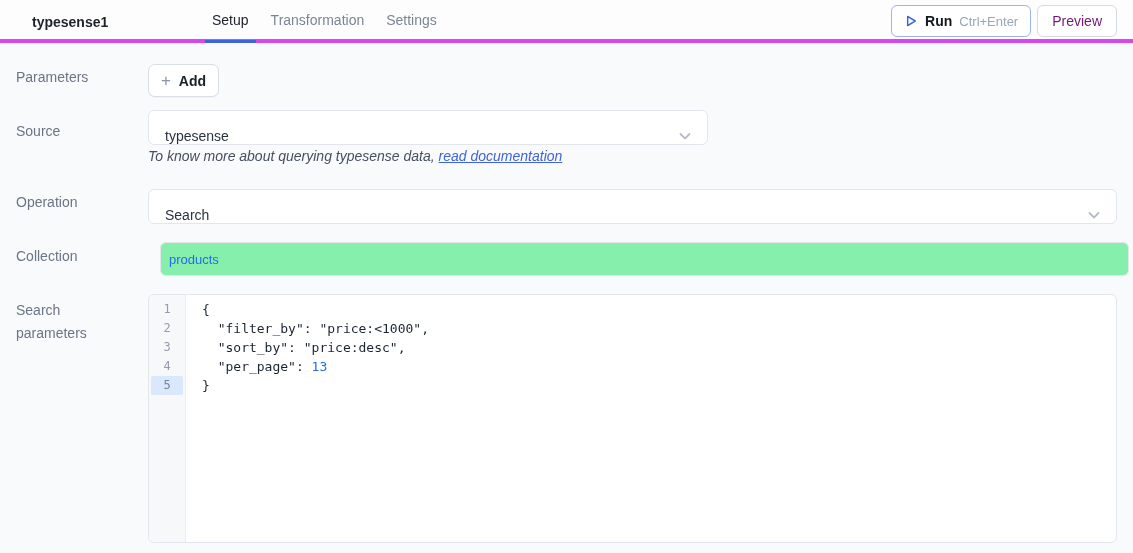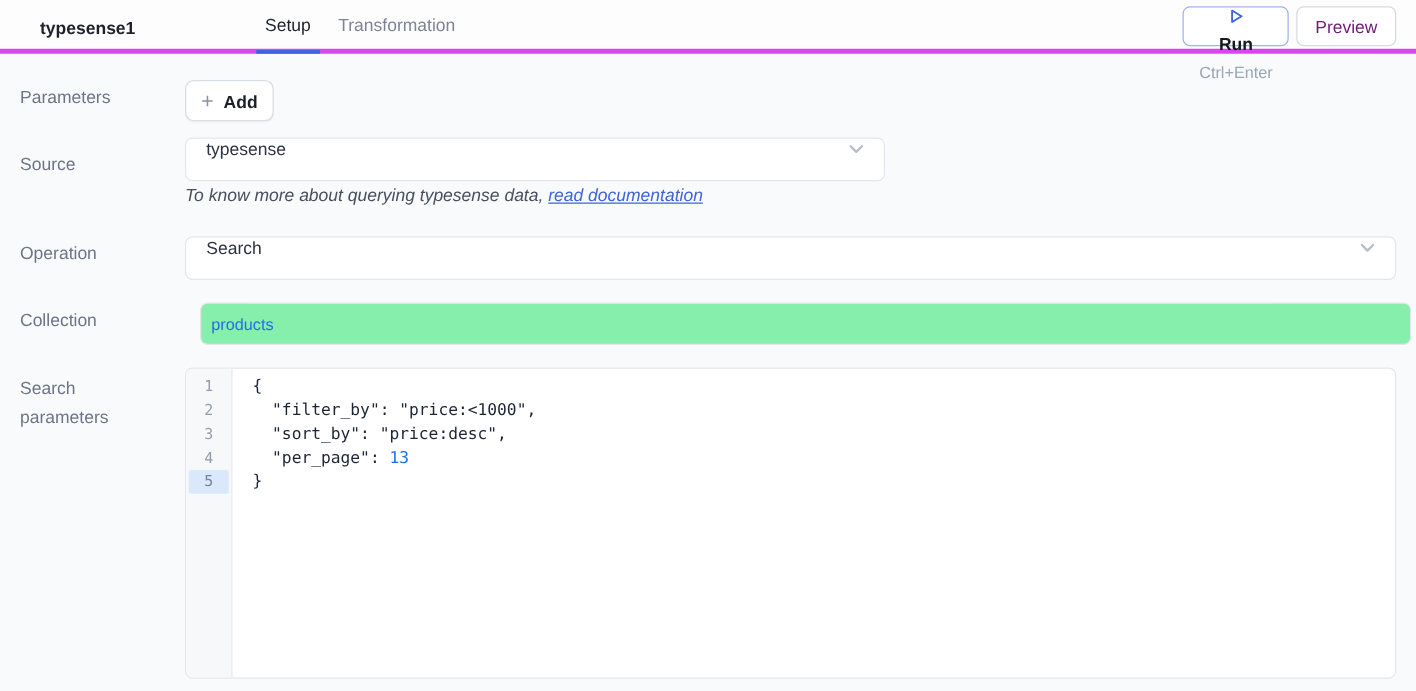--- a/index.html
+++ b/index.html
@@ -40,21 +40,21 @@
   }
   .header-actions {
     position:absolute; right:16px; top:5px;
     display:flex; gap:6px;
   }
   .btn {
     height:32px; background:#ffffff; border-radius:6px;
     display:flex; align-items:center; gap:7px;
     font-size:14px; cursor:pointer;
   }
-  .btn-run { border:1px solid #9fb3ee; padding:0 12px;flex-direction:column; }
+  .btn-run { border:1px solid #9fb3ee; padding:0 12px; }
   .btn-run .run-label { color:#14181f; font-weight:600; }
   .btn-run .run-shortcut { color:#99a5b8; font-size:13px; }
   .btn-preview { border:1px solid #d6dae1; padding:0 14px; color:#701a75; font-weight:500; }
 
   
   .field-label {
     position:absolute; left:16px;
     font-size:14px; color:#6b7587; line-height:23px;
   }
 
@@ -64,21 +64,21 @@
     background:#fff; border:1px solid #d9dde4; border-radius:7px;
     display:flex; align-items:center; justify-content:center; gap:8px;
     font-size:14px; font-weight:600; color:#1a1f29; cursor:pointer;
     box-shadow:0 1px 1px rgba(20,25,35,0.03);
   }
   .add-btn .plus { color:#8a93a2; font-weight:400; font-size:17px; line-height:1; }
 
   .select-box {
     position:absolute; background:#fff;
     border:1px solid #e3e6ec; border-radius:6px;
-    display:flex; align-items:flex-start;
+    display:flex; align-items:flex-end;
     padding:0 14px 0 16px;
     font-size:14px; color:#2a3242; cursor:pointer;gap:45px;
   }
   .select-box .chevron { margin-left:auto; display:flex; }
   #source-select   { left:148px; top:110px; width:560px; height:35px; }
   #operation-select{ left:148px; top:189px; width:969px; height:35px; }
 
   .helper-text {
     position:absolute; left:148px; top:148px;
     font-size:14px; color:#46505e;font-style:italic;
@@ -122,20 +122,21 @@
 </style>
 </head>
 <body>
 
 <div class="header">
   <div class="query-title">typesense1</div>
 
   <div class="tabs">
       <div class="tab active">Setup</div>
       <div class="tab">Transformation</div>
+      <div class="tab">Settings</div>
     </div>
 
   <div class="header-actions">
     <div class="btn btn-run">
       <span class="icon" style="display:flex;">
         <svg width="14" height="14" viewBox="0 0 16 16">
           <path d="M4.2 2.8 L12.8 8 L4.2 13.2 Z" fill="none" stroke="#3e63dd" stroke-width="1.7" stroke-linejoin="round"></path>
         </svg>
       </span>
       <span class="run-label">Run</span>

